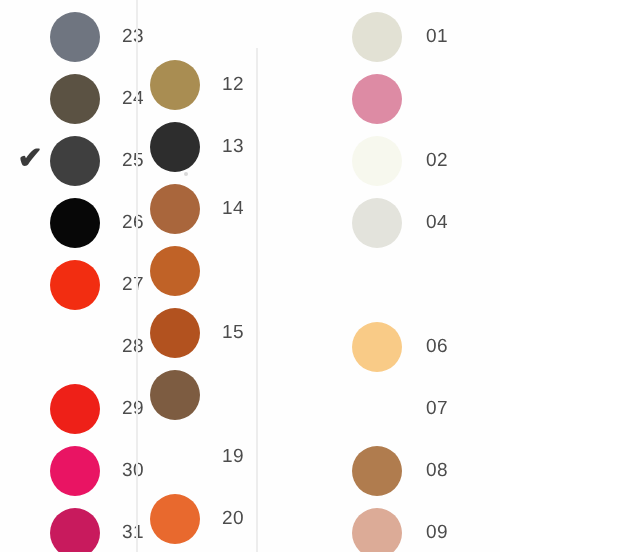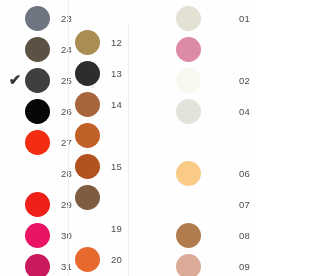--- a/index.html
+++ b/index.html
@@ -103,21 +103,21 @@
   .swatch-label {
     flex: 1 1 auto;
     padding-left: 9px;
     font-size: 9.5px;
     color: #4c4c4c;
     letter-spacing: 0.2px;
     line-height: 31px;
     white-space: nowrap;
   }
 
-  .col-2 .swatch-label { padding-left: 10px; text-align: right; }
+  .col-2 .swatch-label { padding-left: 10px; }
 
   
   .speck {
     position: absolute;
     left: 23px;
     top: 62px;
     width: 2px;
     height: 2px;
     border-radius: 50%;
     background: #d9d9d9;

